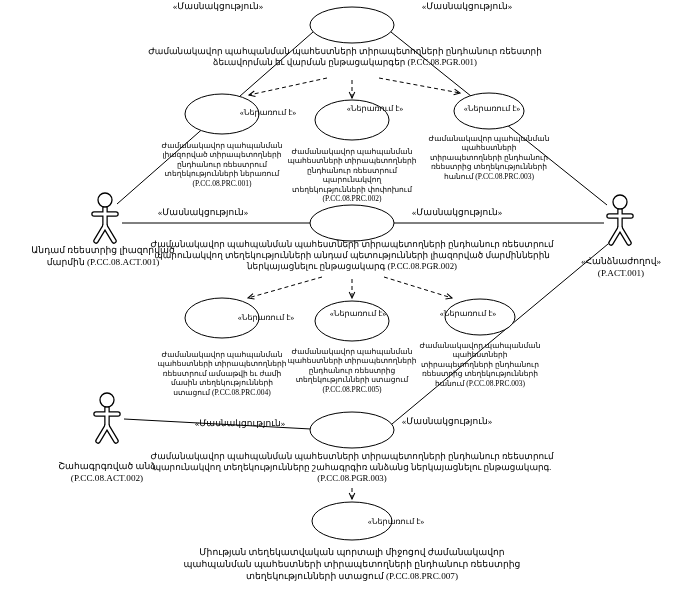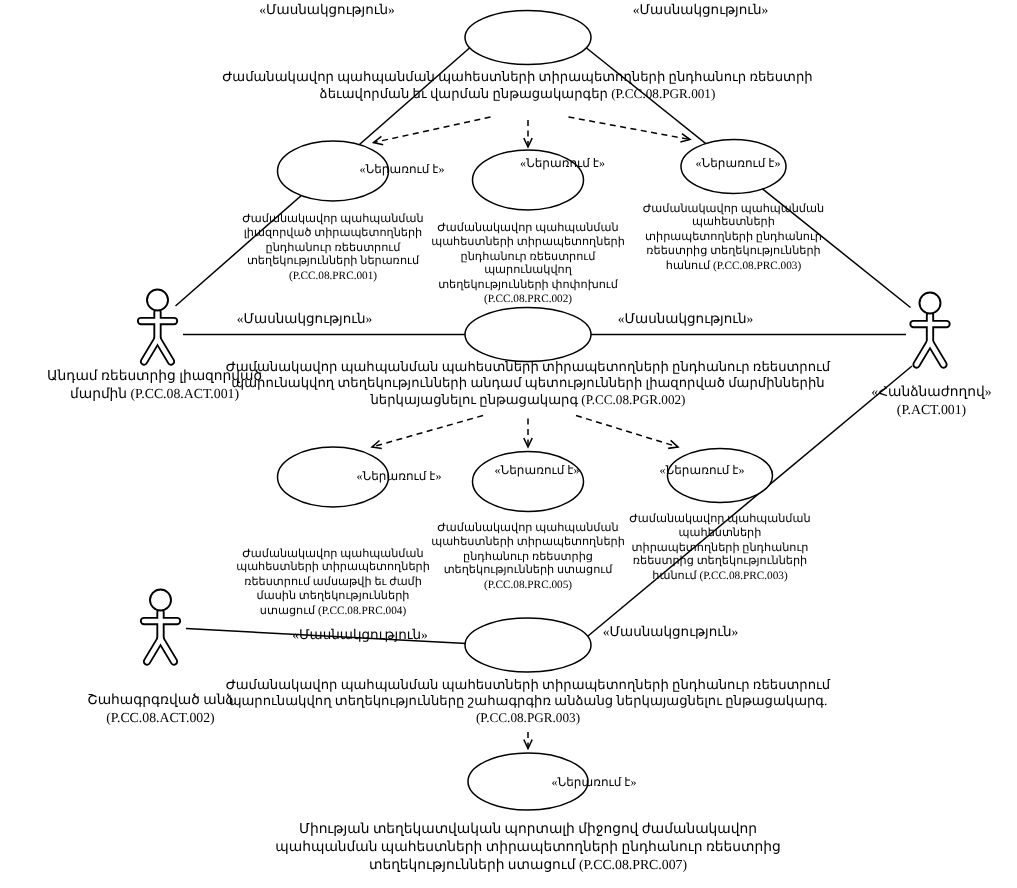--- a/index.html
+++ b/index.html
@@ -125,21 +125,21 @@
   <div class="t inc" style="left:335px; top:80px;  width:80px;">«Ներառում է»</div>
   <div class="t inc" style="left:452px; top:80px;  width:80px;">«Ներառում է»</div>
   <div class="t inc" style="left:226px; top:289px; width:80px;">«Ներառում է»</div>
   <div class="t inc" style="left:318px; top:285px; width:80px;">«Ներառում է»</div>
   <div class="t inc" style="left:428px; top:285px; width:80px;">«Ներառում է»</div>
   <div class="t inc" style="left:356px; top:493px; width:80px;">«Ներառում է»</div>
 
   <div class="t uc" style="left:157px; top:141px; width:130px;">Ժամանակավոր պահպանման լիազորված տիրապետողների ընդհանուր ռեեստրում տեղեկությունների ներառում (P.CC.08.PRC.001)</div>
   <div class="t uc" style="left:287px; top:147px; width:130px;">Ժամանակավոր պահպանման պահեստների տիրապետողների ընդհանուր ռեեստրում պարունակվող տեղեկությունների փոփոխում (P.CC.08.PRC.002)</div>
   <div class="t uc" style="left:428px; top:134px; width:122px;">Ժամանակավոր պահպանման պահեստների տիրապետողների ընդհանուր ռեեստրից տեղեկությունների հանում (P.CC.08.PRC.003)</div>
-  <div class="t uc" style="left:156px; top:364px; width:132px;">Ժամանակավոր պահպանման պահեստների տիրապետողների ռեեստրում ամսաթվի եւ ժամի մասին տեղեկությունների ստացում (P.CC.08.PRC.004)</div>
+  <div class="t uc" style="left:156px; top:350px; width:132px;">Ժամանակավոր պահպանման պահեստների տիրապետողների ռեեստրում ամսաթվի եւ ժամի մասին տեղեկությունների ստացում (P.CC.08.PRC.004)</div>
   <div class="t uc" style="left:287px; top:347px; width:130px;">Ժամանակավոր պահպանման պահեստների տիրապետողների ընդհանուր ռեեստրից տեղեկությունների ստացում (P.CC.08.PRC.005)</div>
   <div class="t uc" style="left:419px; top:341px; width:122px;">Ժամանակավոր պահպանման պահեստների տիրապետողների ընդհանուր ռեեստրից տեղեկությունների հանում (P.CC.08.PRC.003)</div>
   <div class="t bottomuc" style="left:170px; top:547px; width:364px;">Միության տեղեկատվական պորտալի միջոցով ժամանակավոր պահպանման պահեստների տիրապետողների ընդհանուր ռեեստրից տեղեկությունների ստացում (P.CC.08.PRC.007)</div>
 
   <div class="t alabel" style="left:18px;  top:245px; width:170px;">Անդամ ռեեստրից լիազորված մարմին (P.CC.08.ACT.001)</div>
   <div class="t alabel" style="left:32px;  top:461px; width:150px;">Շահագրգռված անձ (P.CC.08.ACT.002)</div>
   <div class="t alabel" style="left:566px; top:256px; width:110px;">«Հանձնաժողով» (P.ACT.001)</div>
 
 </div>
 

